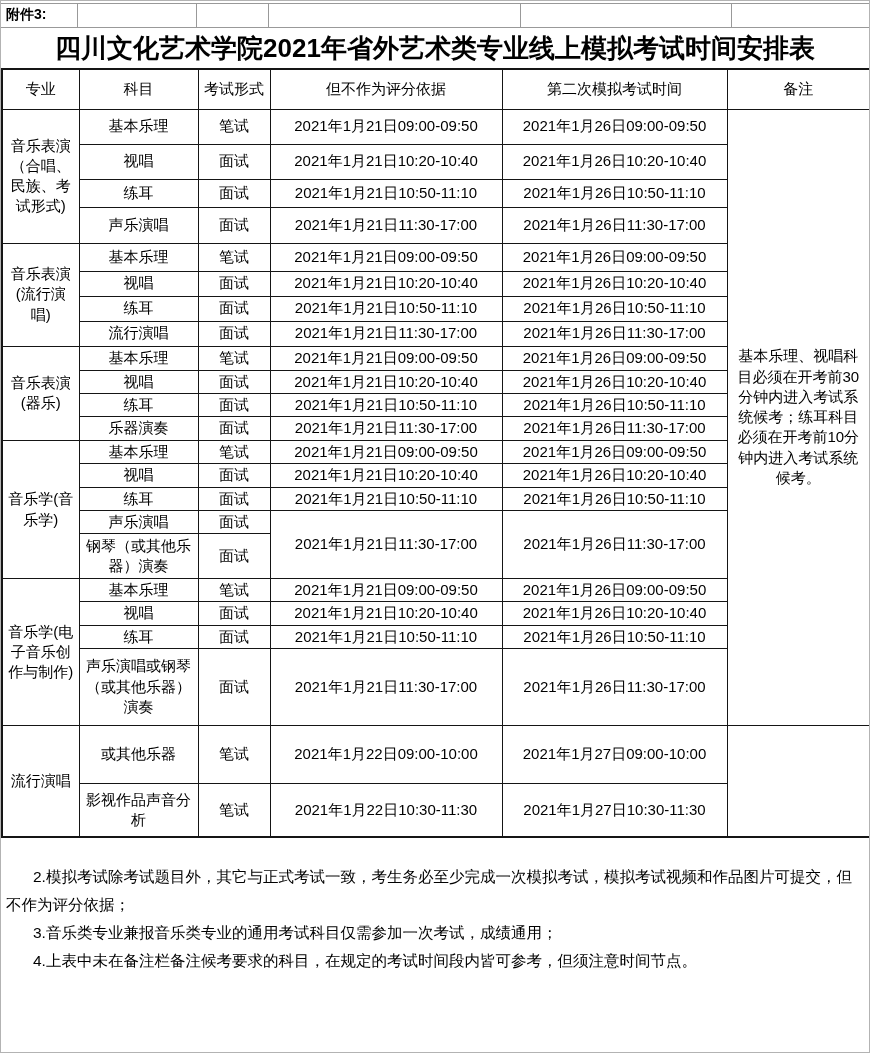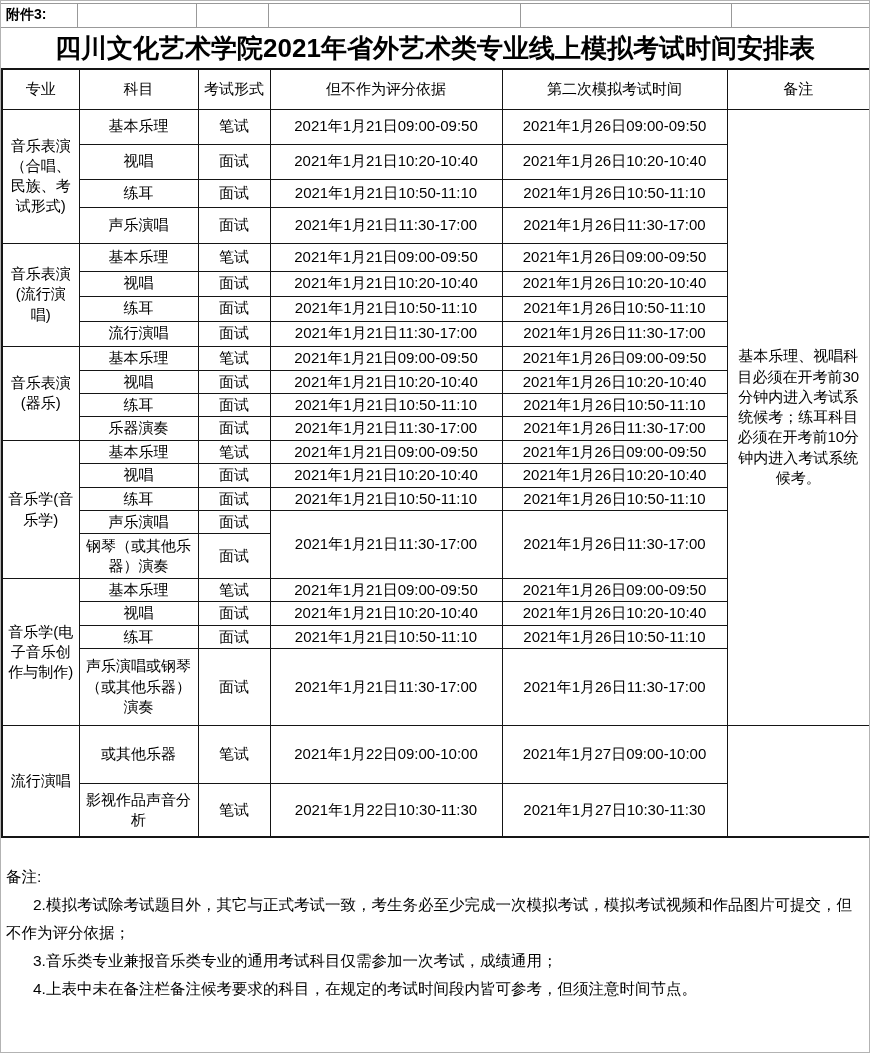--- a/index.html
+++ b/index.html
@@ -213,19 +213,18 @@
       <tr style="height:54px">
         <td>影视作品声音分析</td>
         <td>笔试</td>
         <td class="time-cell">2021年1月22日10:30-11:30</td>
         <td class="time-cell">2021年1月27日10:30-11:30</td>
       </tr>
     </tbody>
   </table>
 
   <div class="notes">
-    <p class="nlabel">备注:</p>
     <p>2.模拟考试除考试题目外，其它与正式考试一致，考生务必至少完成一次模拟考试，模拟考试视频和作品图片可提交，但不作为评分依据；</p>
     <p>3.音乐类专业兼报音乐类专业的通用考试科目仅需参加一次考试，成绩通用；</p>
     <p>4.上表中未在备注栏备注候考要求的科目，在规定的考试时间段内皆可参考，但须注意时间节点。</p>
   </div>
 
 </div>
 
 </body></html>

